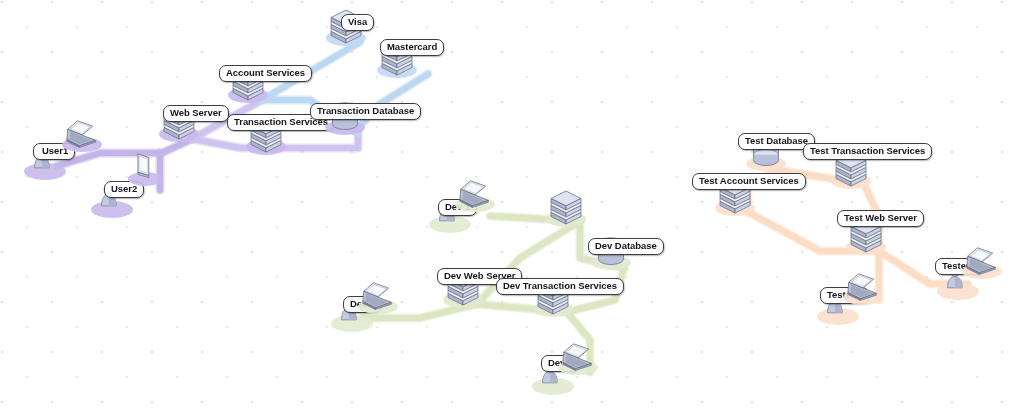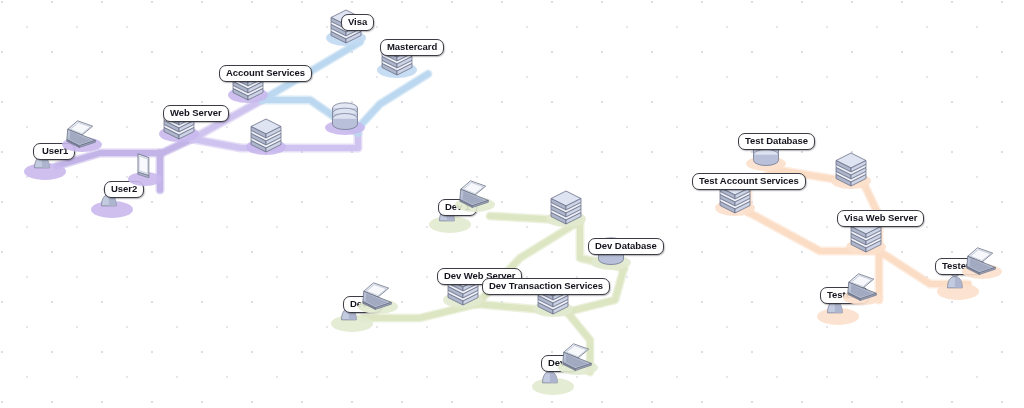--- a/index.html
+++ b/index.html
@@ -131,26 +131,28 @@
           <use xlink:href="#g-server"></use>
         </svg>
       </div>
       <div class="lbl" style="left: 219px; top: 65px;">Account Services</div>
       <div class="node" style="left: 248px; top: 116.5px; width: 36px; height: 37px;">
         <div class="glow" style="width: 40px; height: 16px; left: -2px; top: 22px; background: rgb(201, 185, 238); opacity: 0.9;"></div>
         <svg class="ico" width="36" height="37" viewBox="0 0 36 37">
           <use xlink:href="#g-server"></use>
         </svg>
       </div>
+      <div class="lbl" style="left: 227px; top: 114px;">Transaction Services</div>
       <div class="node" style="left: 327px; top: 100.5px; width: 36px; height: 33px;">
         <div class="glow" style="width: 40px; height: 15px; left: -2px; top: 19px; background: rgb(201, 185, 238); opacity: 0.9;"></div>
         <svg class="ico" width="36" height="33" viewBox="0 0 36 37">
           <use xlink:href="#g-database"></use>
         </svg>
       </div>
+      <div class="lbl" style="left: 310px; top: 103px;">Transaction Database</div>
       <div class="node" style="left: 328px; top: 7.5px; width: 36px; height: 37px;">
         <div class="glow" style="width: 40px; height: 16px; left: -2px; top: 22px; background: rgb(194, 218, 242); opacity: 0.9;"></div>
         <svg class="ico" width="36" height="37" viewBox="0 0 36 37">
           <use xlink:href="#g-server"></use>
         </svg>
       </div>
       <div class="lbl" style="left: 341px; top: 14px;">Visa</div>
       <div class="node" style="left: 379px; top: 39.5px; width: 36px; height: 37px;">
         <div class="glow" style="width: 40px; height: 16px; left: -2px; top: 22px; background: rgb(194, 218, 242); opacity: 0.9;"></div>
         <svg class="ico" width="36" height="37" viewBox="0 0 36 37">
@@ -190,21 +192,21 @@
           <use xlink:href="#g-server"></use>
         </svg>
       </div>
       <div class="lbl" style="left: 437px; top: 268px;">Dev Web Server</div>
       <div class="node" style="left: 535px; top: 278.5px; width: 36px; height: 37px;">
         <div class="glow" style="width: 40px; height: 16px; left: -2px; top: 22px; background: rgb(226, 234, 208); opacity: 0.9;"></div>
         <svg class="ico" width="36" height="37" viewBox="0 0 36 37">
           <use xlink:href="#g-server"></use>
         </svg>
       </div>
-      <div class="lbl" style="left: 482px; top: 278px;">Dev Transaction Services</div>
+      <div class="lbl" style="left: 496px; top: 278px;">Dev Transaction Services</div>
       <div class="node" style="left: 338px; top: 297.5px; width: 28px; height: 29px;">
         <div class="glow" style="width: 42px; height: 17px; left: -7px; top: 17px; background: rgb(226, 234, 208); opacity: 0.9;"></div>
         <svg class="ico" width="28" height="29" viewBox="0 0 36 37">
           <use xlink:href="#g-person"></use>
         </svg>
       </div>
       <div class="lbl" style="left: 343px; top: 296px;">Dev 2</div>
       <div class="node" style="left: 361px; top: 280.5px; width: 34px; height: 33px;">
         <div class="glow" style="width: 40px; height: 15px; left: -3px; top: 18px; background: rgb(226, 234, 208); opacity: 0.9;"></div>
         <svg class="ico" width="34" height="33" viewBox="0 0 36 37">
@@ -237,27 +239,28 @@
           <use xlink:href="#g-server"></use>
         </svg>
       </div>
       <div class="lbl" style="left: 692px; top: 173px;">Test Account Services</div>
       <div class="node" style="left: 833px; top: 150.5px; width: 36px; height: 37px;">
         <div class="glow" style="width: 40px; height: 16px; left: -2px; top: 22px; background: rgb(252, 225, 205); opacity: 0.9;"></div>
         <svg class="ico" width="36" height="37" viewBox="0 0 36 37">
           <use xlink:href="#g-server"></use>
         </svg>
       </div>
+      <div class="lbl" style="left: 803px; top: 143px;">Test Transaction Services</div>
       <div class="node" style="left: 848px; top: 216.5px; width: 36px; height: 37px;">
         <div class="glow" style="width: 40px; height: 16px; left: -2px; top: 22px; background: rgb(252, 225, 205); opacity: 0.9;"></div>
         <svg class="ico" width="36" height="37" viewBox="0 0 36 37">
           <use xlink:href="#g-server"></use>
         </svg>
       </div>
-      <div class="lbl" style="left: 837px; top: 210px;">Visa Web Server</div>
+      <div class="lbl" style="left: 837px; top: 210px;">Test Web Server</div>
       <div class="node" style="left: 824px; top: 290.5px; width: 28px; height: 29px;">
         <div class="glow" style="width: 42px; height: 17px; left: -7px; top: 17px; background: rgb(252, 225, 205); opacity: 0.9;"></div>
         <svg class="ico" width="28" height="29" viewBox="0 0 36 37">
           <use xlink:href="#g-person"></use>
         </svg>
       </div>
       <div class="lbl" style="left: 820px; top: 287px;">Tester 1</div>
       <div class="node" style="left: 846px; top: 271.5px; width: 34px; height: 33px;">
         <div class="glow" style="width: 40px; height: 15px; left: -3px; top: 18px; background: rgb(252, 225, 205); opacity: 0.9;"></div>
         <svg class="ico" width="34" height="33" viewBox="0 0 36 37">

